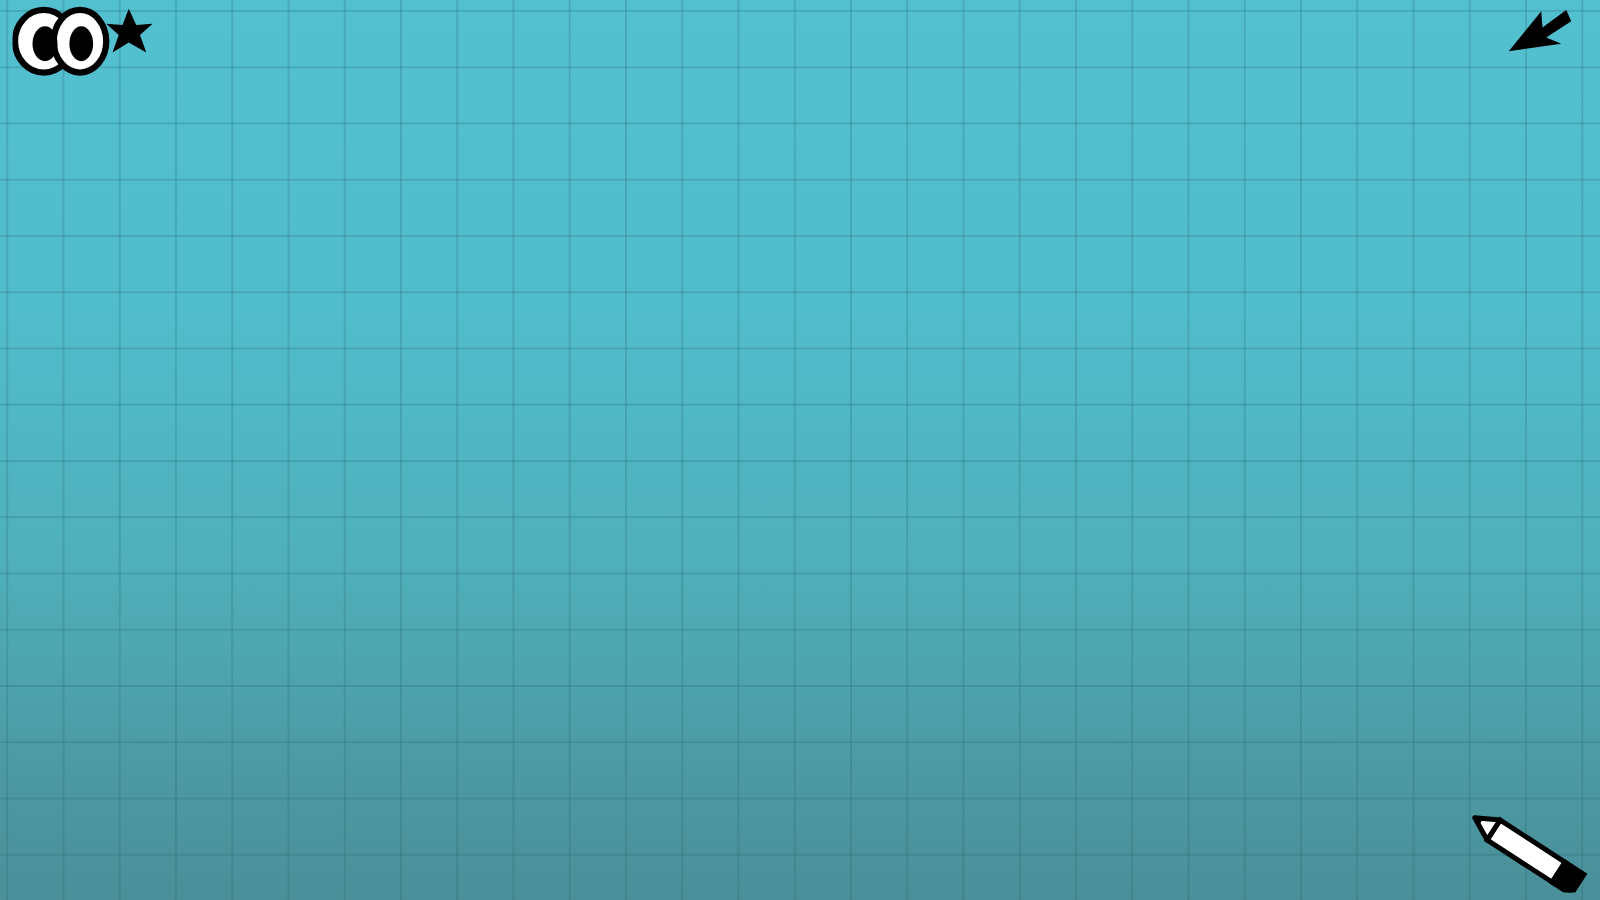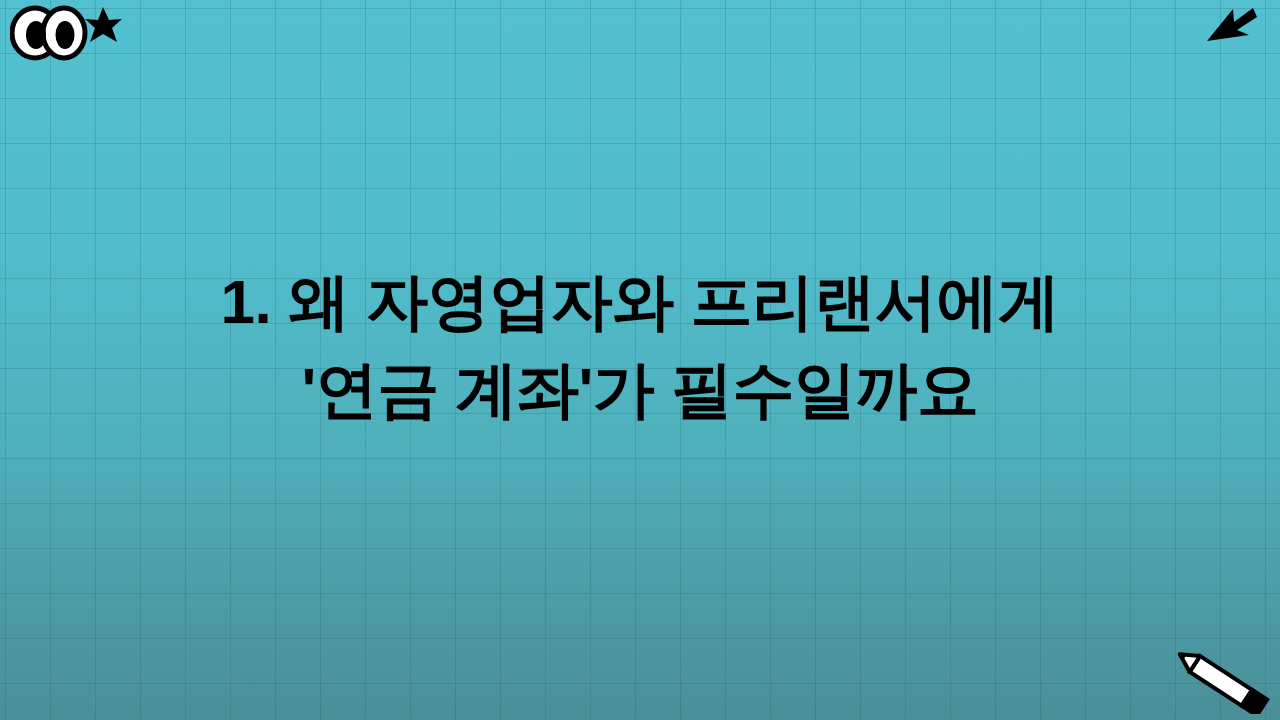--- a/index.html
+++ b/index.html
@@ -93,16 +93,14 @@
     <svg width="108" height="66" viewBox="0 0 108 66" xmlns="http://www.w3.org/2000/svg">
       <g transform="rotate(33 54 33)">
         <rect x="22" y="24" width="62" height="19" fill="#ffffff" stroke="#000000" stroke-width="4"></rect>
         <path d="M22 24 L4 33.5 L22 43 Z" fill="#ffffff" stroke="#000000" stroke-width="4" stroke-linejoin="round"></path>
         <path d="M10 30.5 L4 33.5 L10 36.5 Z" fill="#000000"></path>
         <rect x="84" y="24" width="18" height="19" fill="#000000" stroke="#000000" stroke-width="4"></rect>
       </g>
     </svg>
   </div>
 
-  <div id="headline">1. 왜 자영업자와 프리랜서에게
-'연금 계좌'가 필수일까요</div>
 
 </div>
 
 </body></html>

